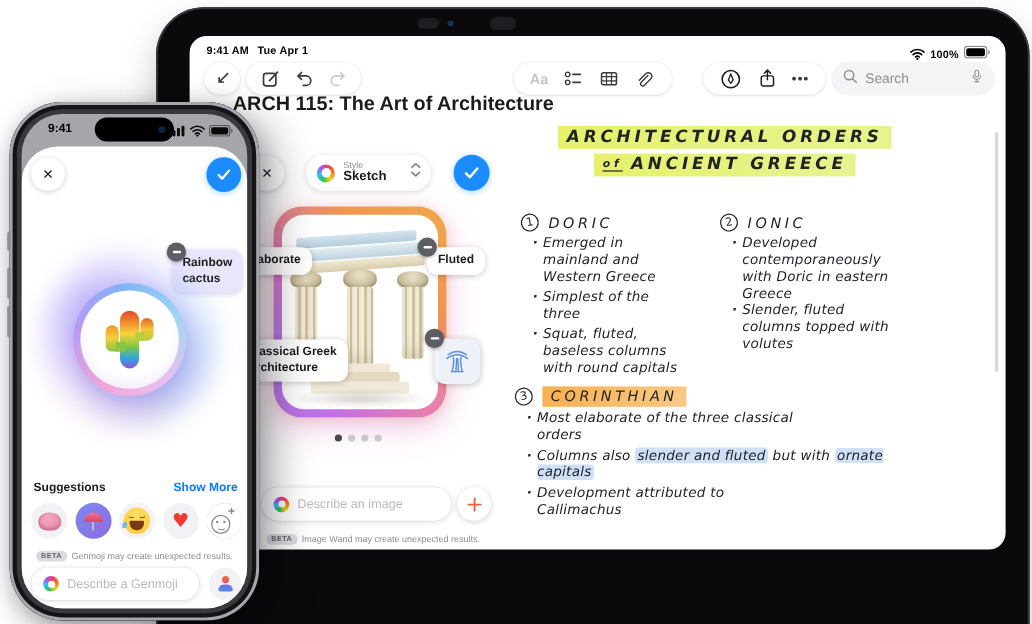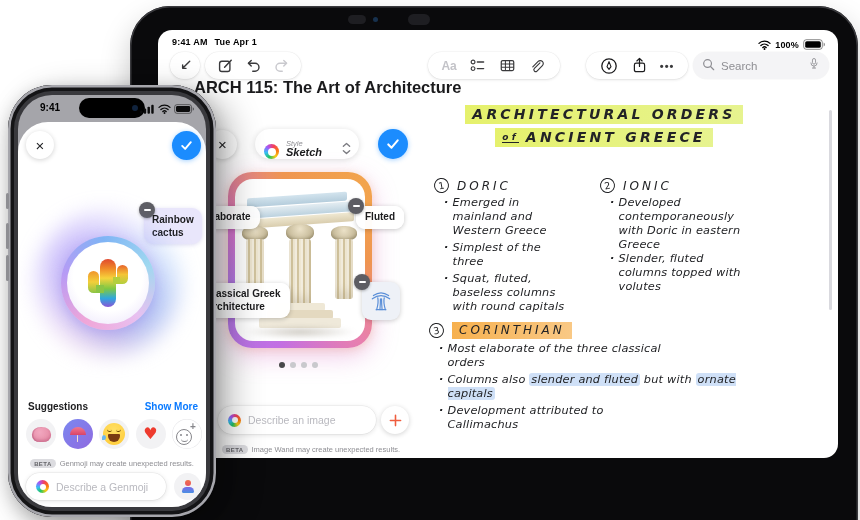--- a/index.html
+++ b/index.html
@@ -46,21 +46,21 @@
   .of-sm { font-size:9px; border-bottom:1.5px solid #232427; margin-right:7px; vertical-align:2px; }
   .scrollbar { width:3px; background:#d9d9de; border-radius:2px; }
 
   
   .round-btn { background:#fff; border-radius:50%; box-shadow:0 1px 5px rgba(0,0,0,.18);
                display:flex; align-items:center; justify-content:center; }
   .x-glyph { font-size:15px; color:#232427; font-weight:400; line-height:1; }
   .blue-btn { border-radius:50%; background:#1b8cfe; display:flex; align-items:center; justify-content:center;
               box-shadow:0 1px 5px rgba(27,140,254,.4); }
   .style-pill { background:#fff; border-radius:16px; box-shadow:0 1px 6px rgba(0,0,0,.14);
-                display:flex; align-items:flex-end; padding:0 8px 0 9px; gap:7px;font-style:italic; }
+                display:flex; align-items:center; padding:0 8px 0 9px; gap:7px; }
   .ai-ring { width:15px; height:15px; border-radius:50%; flex:none; position:relative;
              background:conic-gradient(from 20deg,#f43f5e,#f97316,#facc15,#22c55e,#38bdf8,#a855f7,#f43f5e); }
   .ai-ring::after { content:""; position:absolute; inset:3.5px; background:#fff; border-radius:50%; }
   .style-col { display:flex; flex-direction:column; line-height:1.05; }
   .style-lab { font-size:7.5px; color:#8e8e93; }
   .style-val { font-size:11px; font-weight:700; color:#1b1b1d; }
 
   .iw-card { border-radius:24px; padding:7px;
              background:conic-gradient(from 40deg, #f2a44d, #ef9550, #e87fae, #c26fe3, #b07be8, #d773c9, #ef9550, #f2a44d);
              box-shadow:0 8px 26px rgba(216,115,201,.38), 0 2px 10px rgba(242,164,77,.30); }

